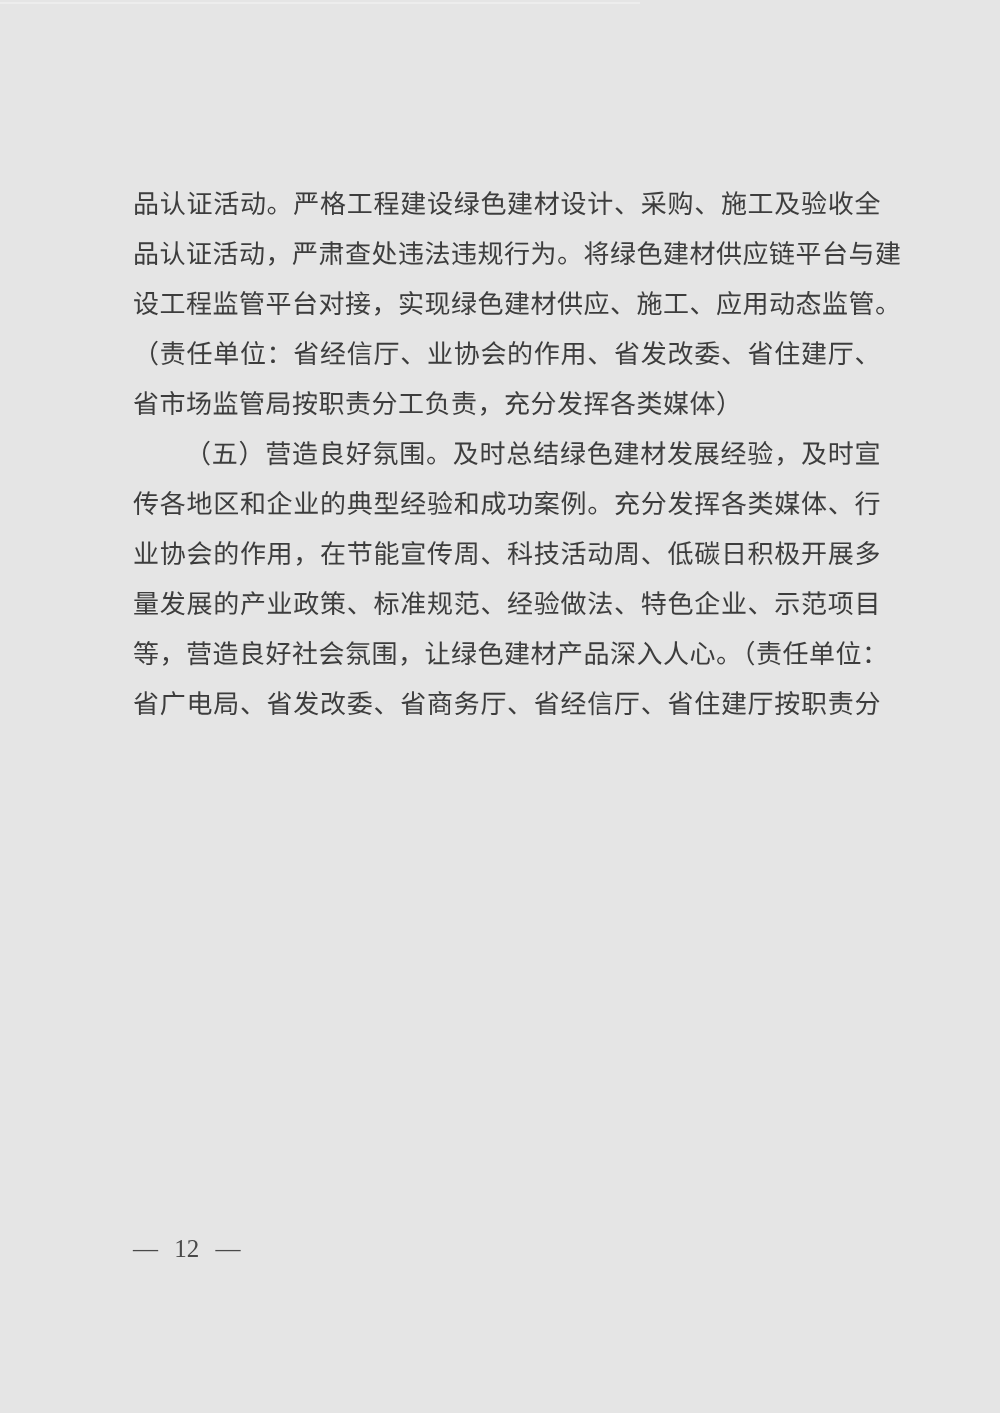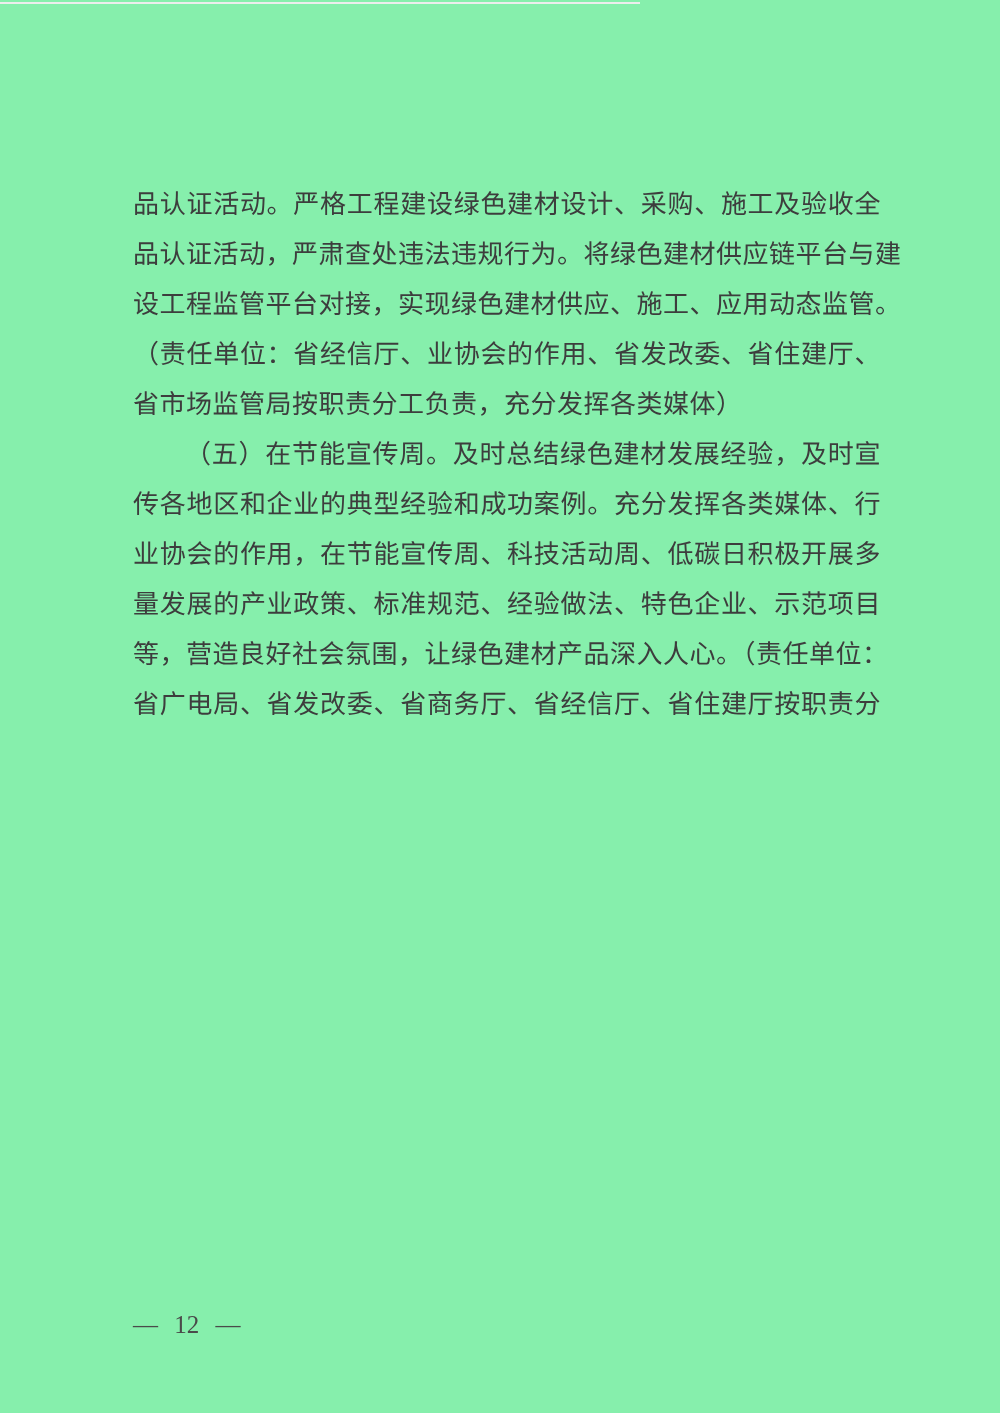--- a/index.html
+++ b/index.html
@@ -10,21 +10,21 @@
     width: 1000px;
     height: 1413px;
     background: #ffffff;
     position: relative;
     overflow: hidden;
     font-family: "Liberation Serif", serif;
   }
   .page {
     position: absolute;
     inset: 0;
-    background: #86efac;
+    background: #e5e5e5;
     padding-left: 44px;
   }
   .scan-edge {
     position: absolute;
     top: 2px;
     left: 0;
     width: 640px;
     height: 2px;
     background: #ededed;
   }
@@ -49,41 +49,41 @@
   .line-last {
     text-align: left;
     text-align-last: left;
   }
   .line-indent {
     text-indent: 2em;
   }
   .footer-pagenum {
     position: absolute;
     left: 133px;
-    top: 1308px;
+    top: 1232px;
     color: #4a4a4a;
     font-size: 25px;
     line-height: 34px;
     word-spacing: 10px;
     font-family: "Liberation Serif", serif;
   }
 </style>
 </head>
 <body>
 
 <div class="page">
   <div class="scan-edge"></div>
 
   <div class="text-block">
     <div class="line">品认证活动。严格工程建设绿色建材设计、采购、施工及验收全</div>
     <div class="line">品认证活动，严肃查处违法违规行为。将绿色建材供应链平台与建</div>
     <div class="line">设工程监管平台对接，实现绿色建材供应、施工、应用动态监管。</div>
     <div class="line">（责任单位：省经信厅、业协会的作用、省发改委、省住建厅、</div>
     <div class="line line-last">省市场监管局按职责分工负责，充分发挥各类媒体）</div>
-    <div class="line line-indent">（五）在节能宣传周。及时总结绿色建材发展经验，及时宣</div>
+    <div class="line line-indent">（五）营造良好氛围。及时总结绿色建材发展经验，及时宣</div>
     <div class="line">传各地区和企业的典型经验和成功案例。充分发挥各类媒体、行</div>
     <div class="line">业协会的作用，在节能宣传周、科技活动周、低碳日积极开展多</div>
     <div class="line">量发展的产业政策、标准规范、经验做法、特色企业、示范项目</div>
     <div class="line">等，营造良好社会氛围，让绿色建材产品深入人心。（责任单位：</div>
     <div class="line">省广电局、省发改委、省商务厅、省经信厅、省住建厅按职责分</div>
   </div>
 
   <div class="footer-pagenum">— 12 —</div>
 </div>
 

